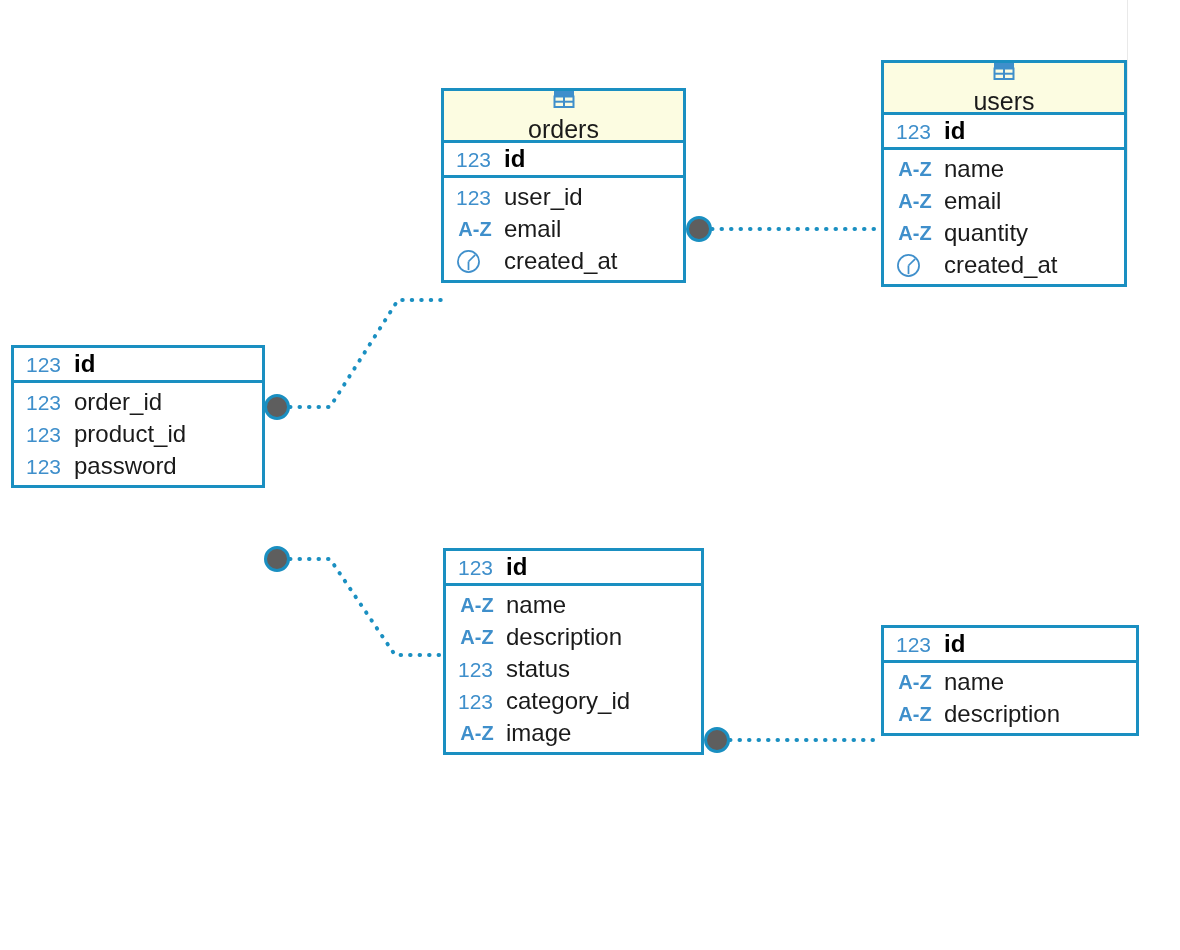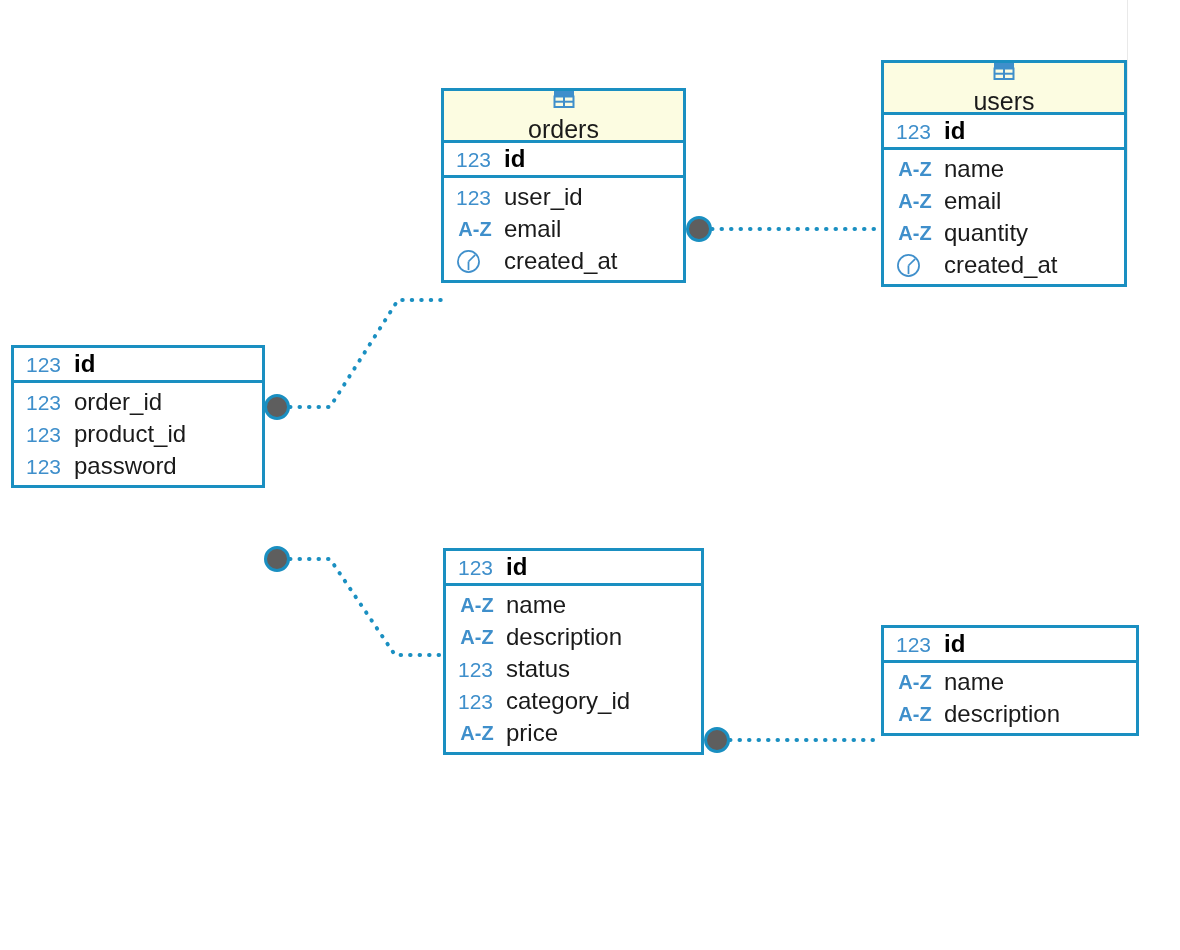--- a/index.html
+++ b/index.html
@@ -247,21 +247,21 @@
           <div class="col-row">
             <span class="type-icon">123</span>
             <span class="col-name">status</span>
           </div>
           <div class="col-row">
             <span class="type-icon">123</span>
             <span class="col-name">category_id</span>
           </div>
           <div class="col-row">
             <span class="type-icon az">A-Z</span>
-            <span class="col-name">price</span>
+            <span class="col-name">image</span>
           </div>
         </div>
       </div>
       <div class="table-node" style="left: 881px; top: 625px; width: 258px;">
         <div class="pk-section">
           <div class="col-row pk">
             <span class="type-icon">123</span>
             <span class="col-name">id</span>
           </div>
         </div>

